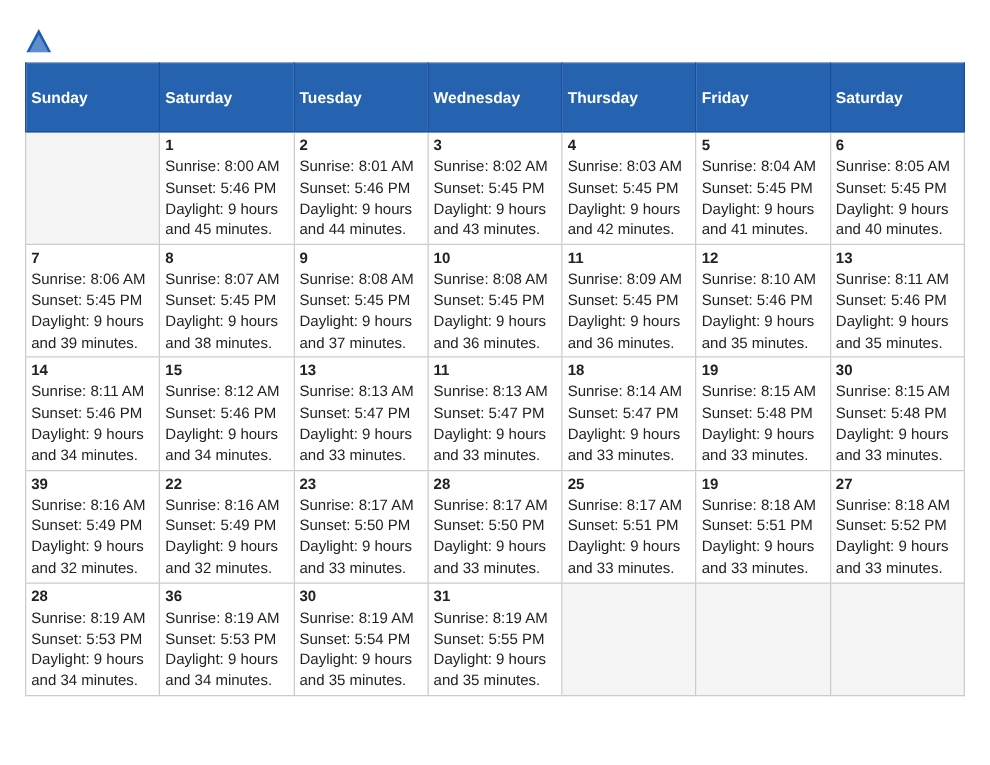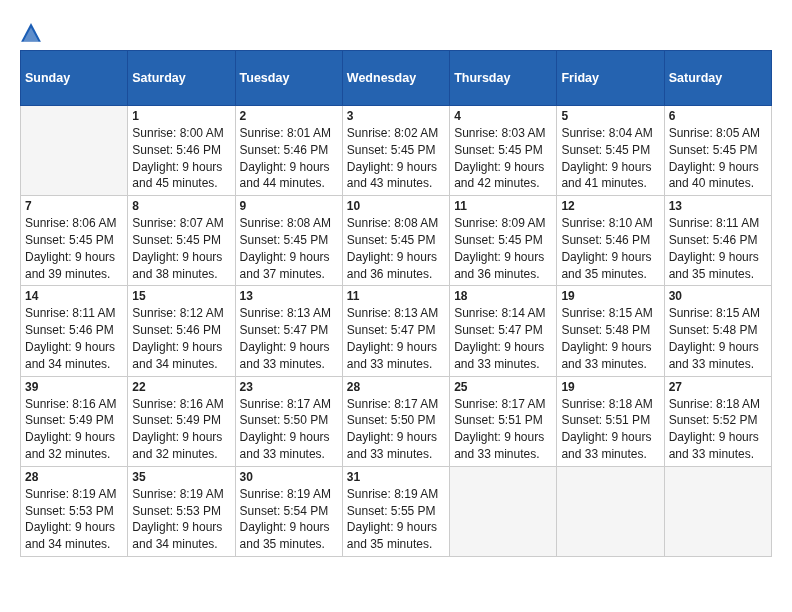--- a/index.html
+++ b/index.html
@@ -243,21 +243,21 @@
             <span class="day-num">27</span>
             <div class="cell-text">Sunrise: 8:18 AM<br>Sunset: 5:52 PM<br>Daylight: 9 hours and 33 minutes.</div>
           </td>
         </tr>
         <tr>
           <td>
             <span class="day-num">28</span>
             <div class="cell-text">Sunrise: 8:19 AM<br>Sunset: 5:53 PM<br>Daylight: 9 hours and 34 minutes.</div>
           </td>
           <td>
-            <span class="day-num">35</span>
+            <span class="day-num">36</span>
             <div class="cell-text">Sunrise: 8:19 AM<br>Sunset: 5:53 PM<br>Daylight: 9 hours and 34 minutes.</div>
           </td>
           <td>
             <span class="day-num">30</span>
             <div class="cell-text">Sunrise: 8:19 AM<br>Sunset: 5:54 PM<br>Daylight: 9 hours and 35 minutes.</div>
           </td>
           <td>
             <span class="day-num">31</span>
             <div class="cell-text">Sunrise: 8:19 AM<br>Sunset: 5:55 PM<br>Daylight: 9 hours and 35 minutes.</div>
           </td>

